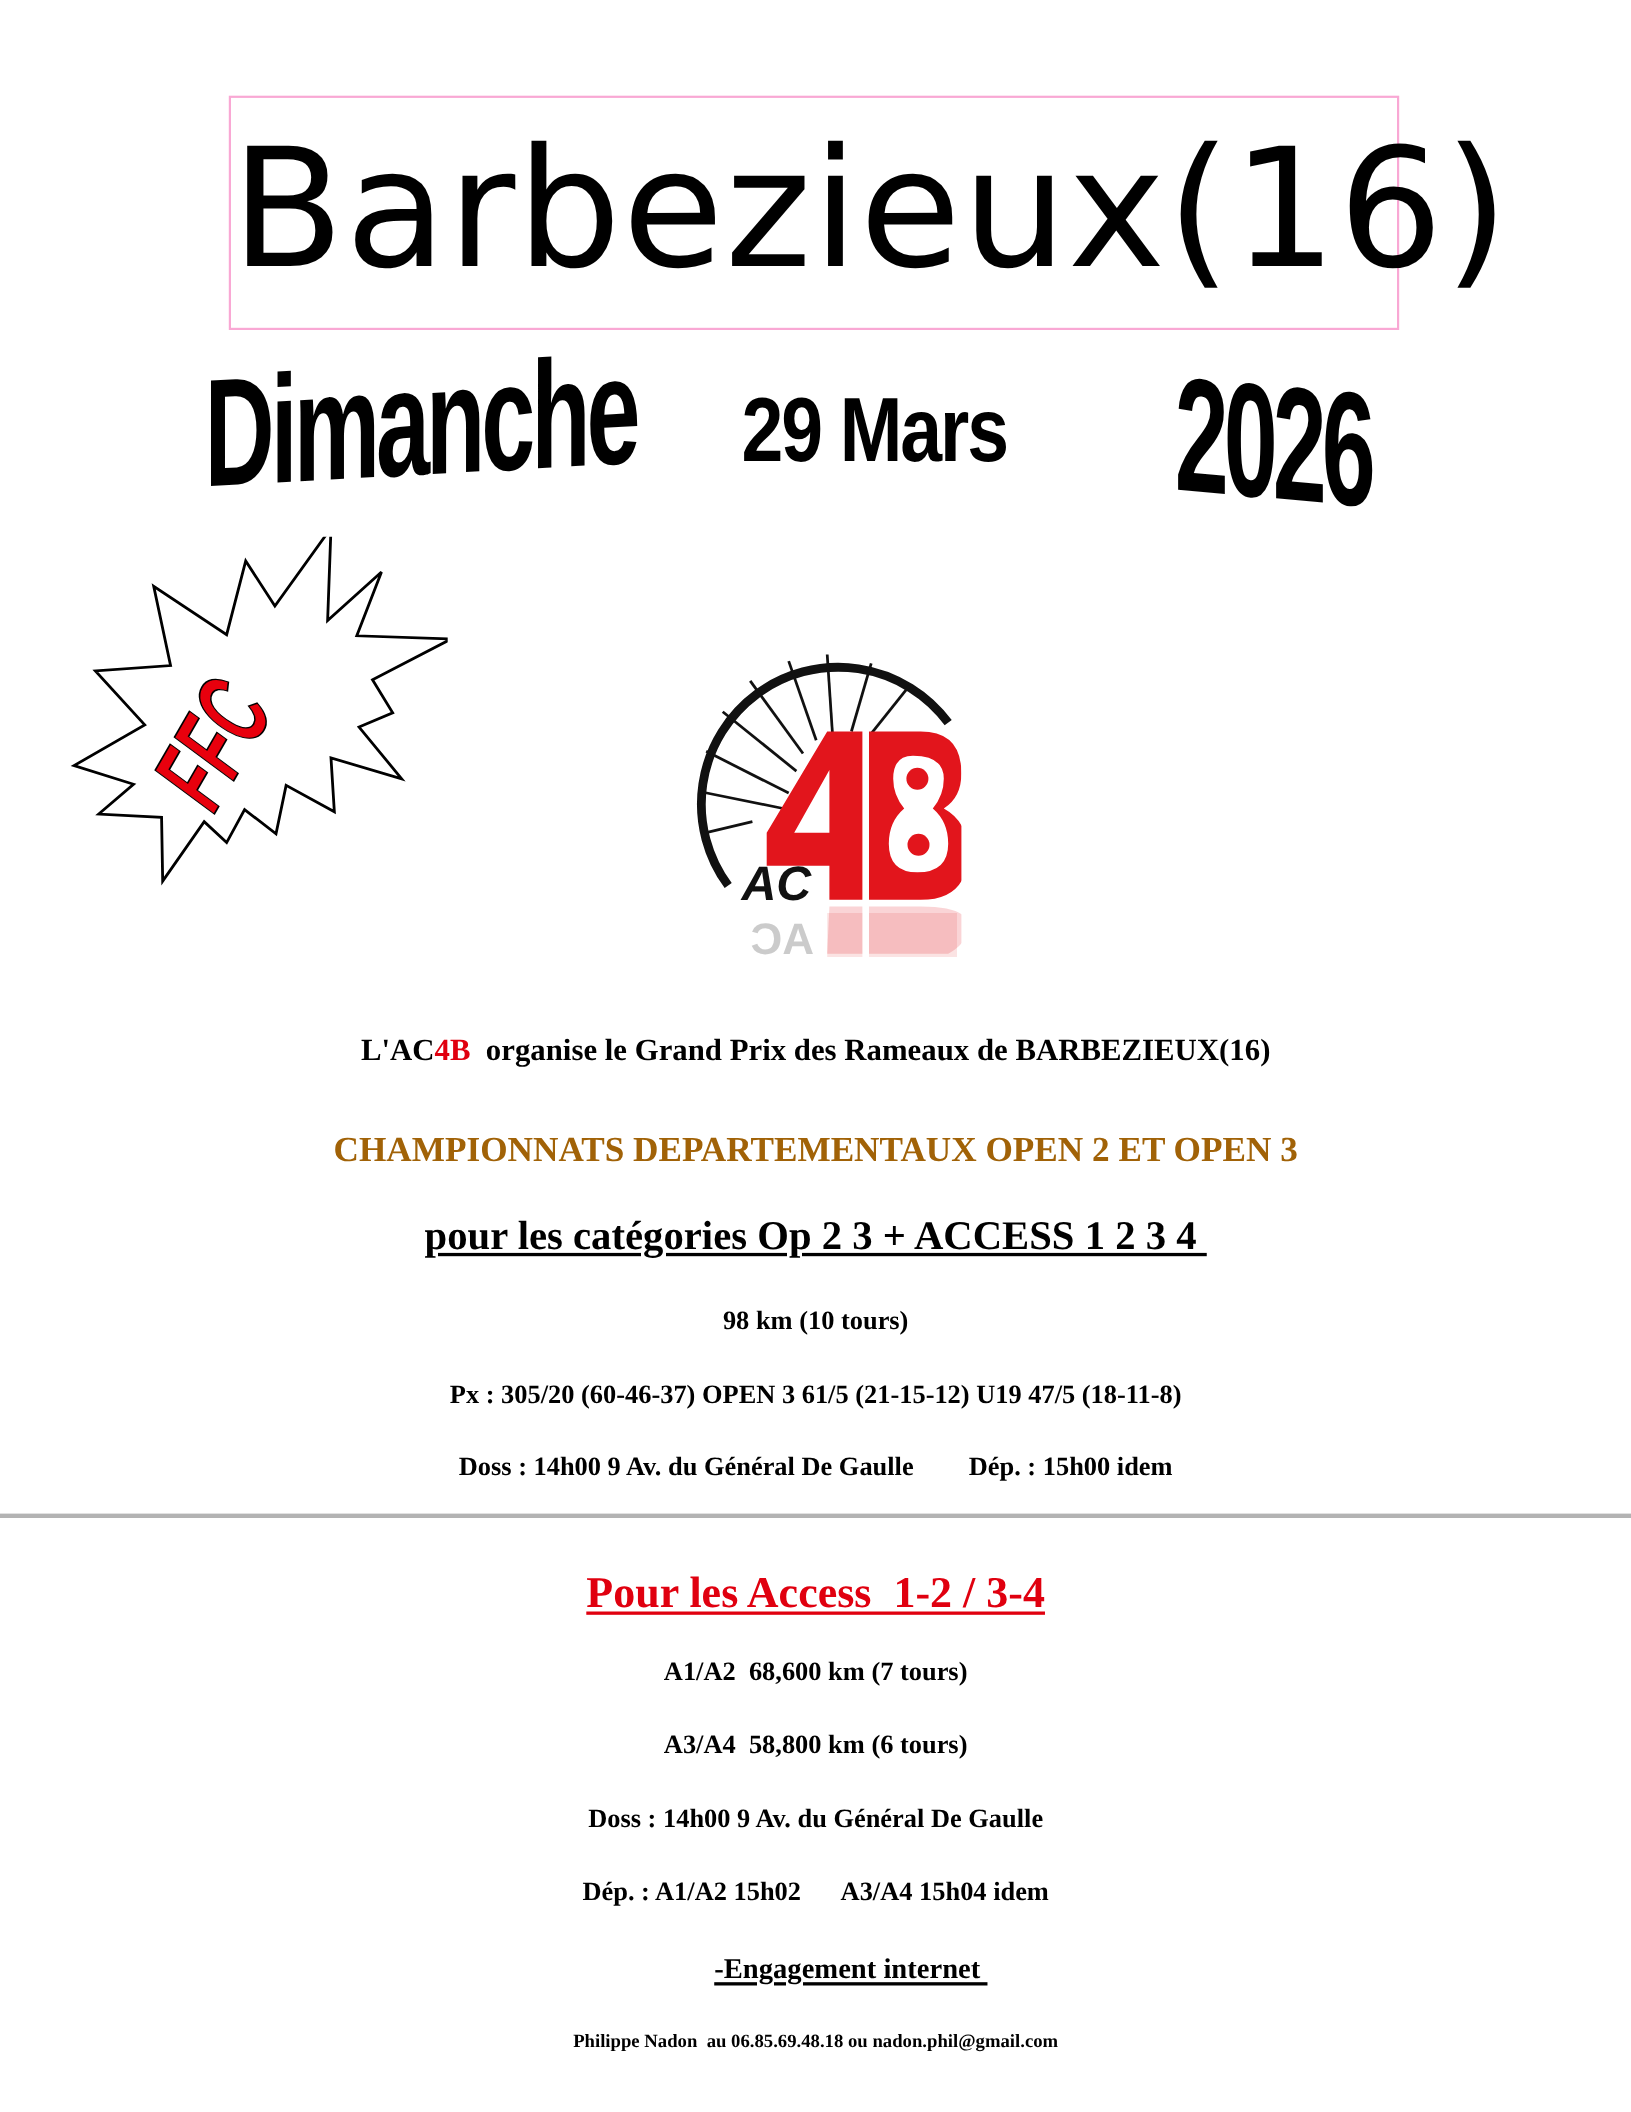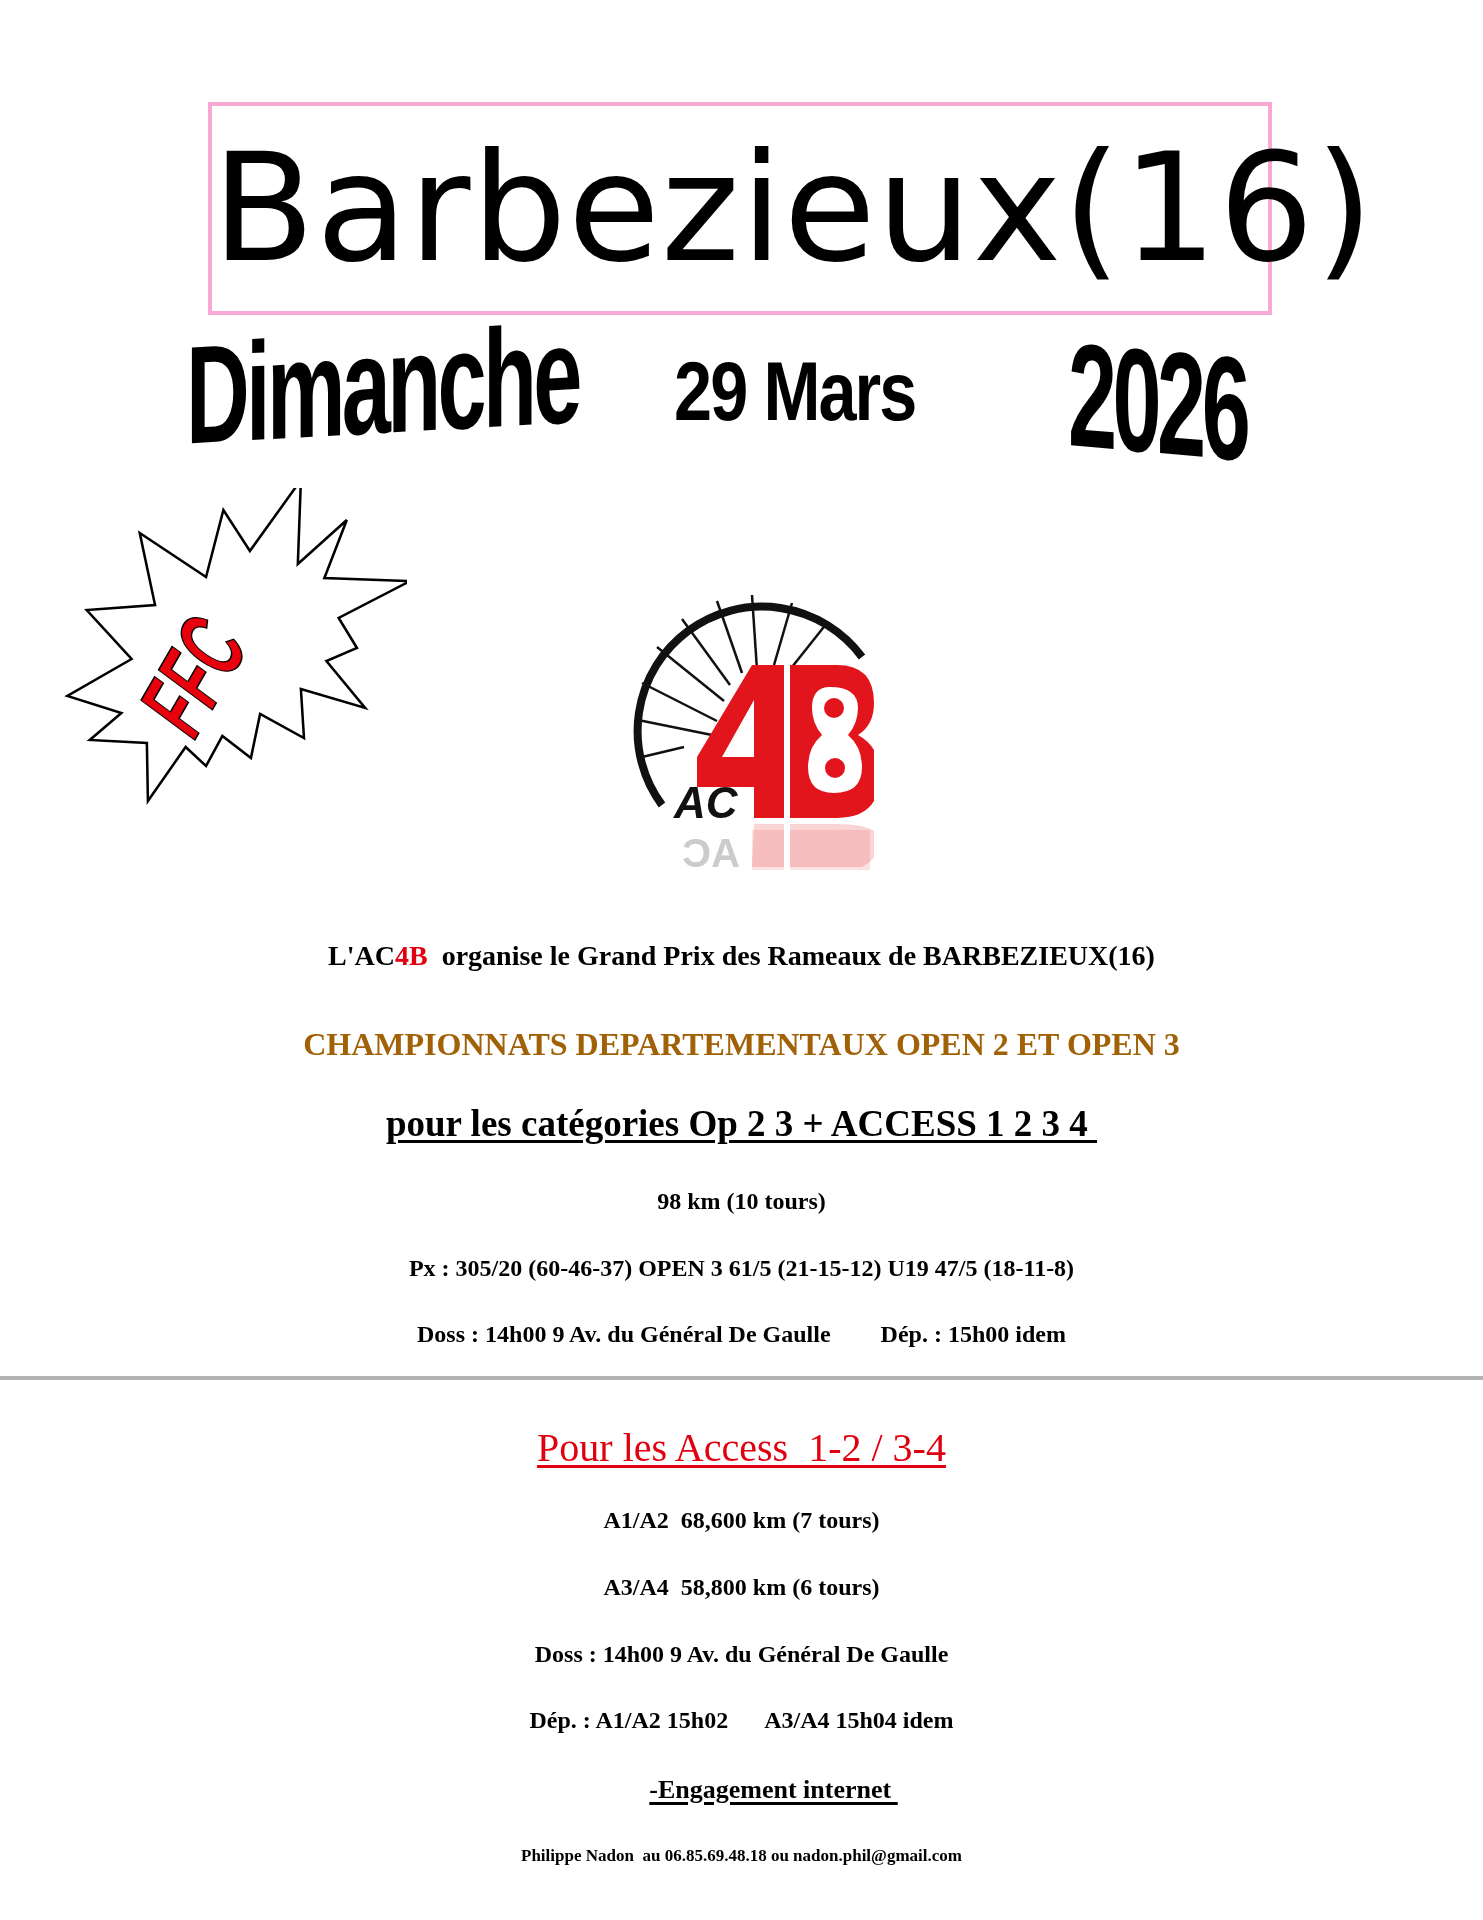--- a/index.html
+++ b/index.html
@@ -1,20 +1,20 @@
 <!DOCTYPE html>
 <html><head>
 <meta charset="utf-8">
 <style>
   html, body { margin: 0; padding: 0; background: #ffffff; }
   body { width: 1483px; height: 1920px; position: relative; overflow: hidden; font-family: "Liberation Serif", serif; color: #000; }
   .abs { position: absolute; }
   .center-line { position: absolute; left: 0; width: 1483px; text-align: center; white-space: nowrap; }
 
-  #title-box { left: 208px; top: 102px; width: 1064px; height: 213px; border: 4px solid #f9a8d4; box-sizing: border-box; }
+  #title-box { left: 208px; top: 87px; width: 1064px; height: 213px; border: 2px solid #f9a8d4; box-sizing: border-box; }
   #title-text { position: absolute; left: 0; top: 0; width: 100%; height: 100%; text-align: center; font-family: "DejaVu Sans", sans-serif; font-size: 150px; line-height: 205px; letter-spacing: 1px; color: #000; }
 
   #date-line { left: 186px; top: 312px; width: 1106px; height: 140px; }
   .wa { position: absolute; font-family: "Liberation Sans", sans-serif; font-weight: bold; color: #000; white-space: nowrap; transform-origin: left top; }
   #wa-dimanche { left: 0px; top: 4px; font-size: 96px; letter-spacing: -4px; transform: scale(0.92, 1.45) skewY(-2deg); }
   #wa-29mars { left: 488px; top: 32px; font-size: 72px; letter-spacing: -2px; transform: scale(0.95, 1.15); }
   #wa-2026 { left: 882px; top: -2px; font-size: 98px; letter-spacing: -5px; transform: scale(0.9, 1.5) skewY(3deg); }
 
   #ffc-burst { left: 62px; top: 488px; width: 345px; height: 325px; }
   #ac4b-logo { left: 612px; top: 575px; width: 262px; height: 325px; }
@@ -24,21 +24,21 @@
   .t-cat { top: 1102px; font-size: 37px; font-weight: bold; }
   .t-cat span, .t-access-title span, .t-engage span { text-decoration: underline; text-decoration-thickness: 3px; text-underline-offset: 4px; }
   .t-small { font-size: 24px; font-weight: bold; }
   .t-km { top: 1188px; }
   .t-px { top: 1255px; }
   .t-doss1 { top: 1321px; }
   .gap { display: inline-block; width: 50px; }
 
   #separator { left: 0; top: 1376px; width: 1483px; height: 4px; background: #b3b3b3; }
 
-  .t-access-title { top: 1424px; font-size: 40px; font-weight: normal; color: #e0000f; }
+  .t-access-title { top: 1424px; font-size: 40px; font-weight: bold; color: #e0000f; }
   .t-a12 { top: 1507px; }
   .t-a34 { top: 1574px; }
   .t-doss2 { top: 1641px; }
   .t-dep2 { top: 1707px; }
   .t-engage { top: 1775px; font-size: 26px; padding-left: 32px; }
   .t-contact { top: 1846px; font-size: 17px; font-weight: bold; }
   .red { color: #e0000f; }
 </style>
 </head>
 <body>

